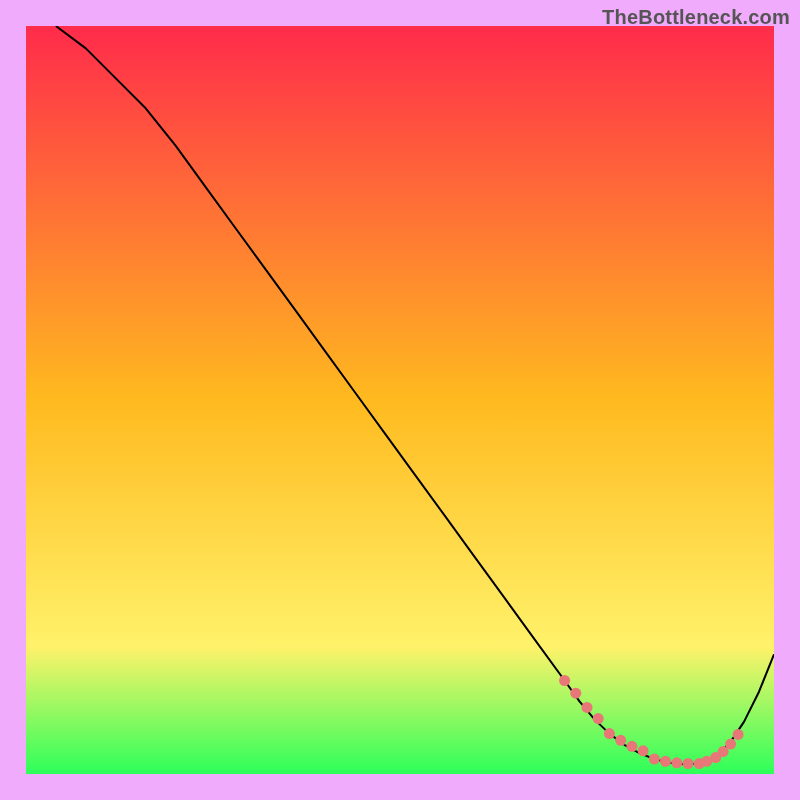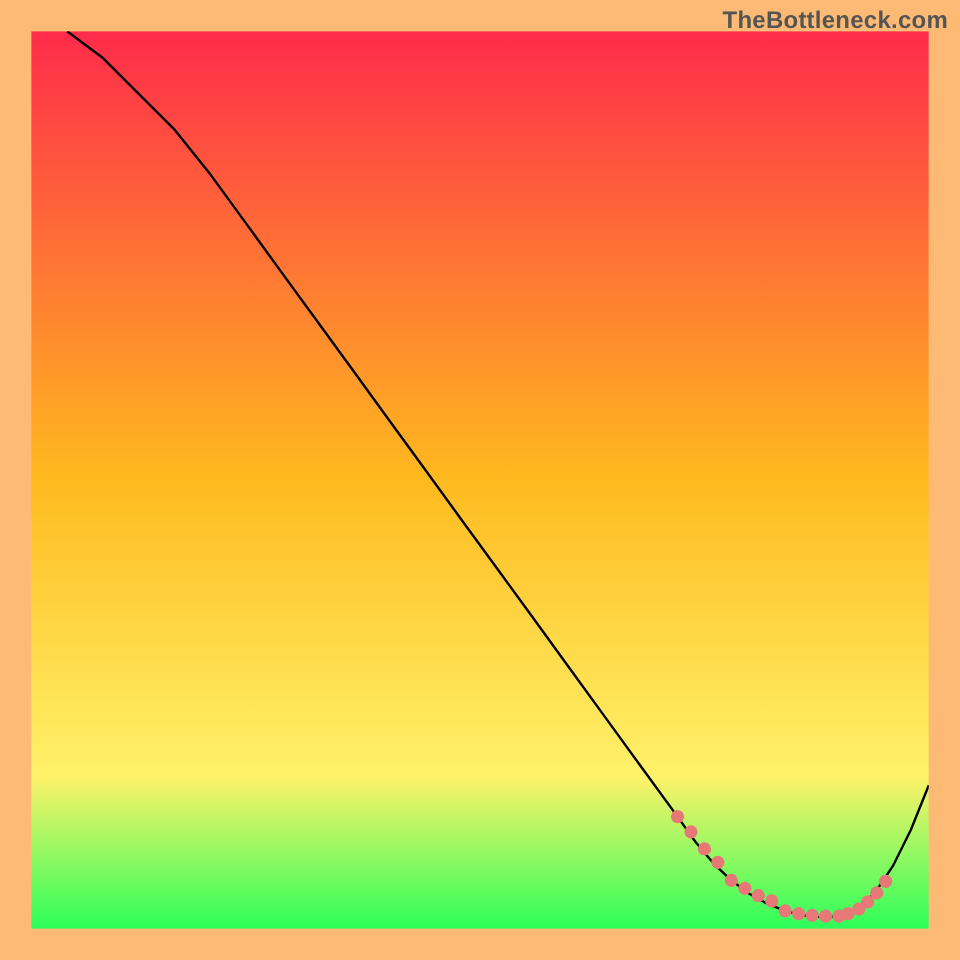--- a/index.html
+++ b/index.html
@@ -8,21 +8,21 @@
     width: 800px;
     height: 800px;
     background: #000;
     font-family: Arial, Helvetica, sans-serif;
     overflow: hidden;
   }
   .frame {
     position: relative;
     width: 800px;
     height: 800px;
-    background: #fdba74;
+    background: #f0abfc;
   }
   .attribution {
     position: absolute;
     top: 6px;
     right: 10px;
     color: #555;
     font-size: 20px;
     font-weight: bold;
     letter-spacing: 0.2px;
     z-index: 5;

